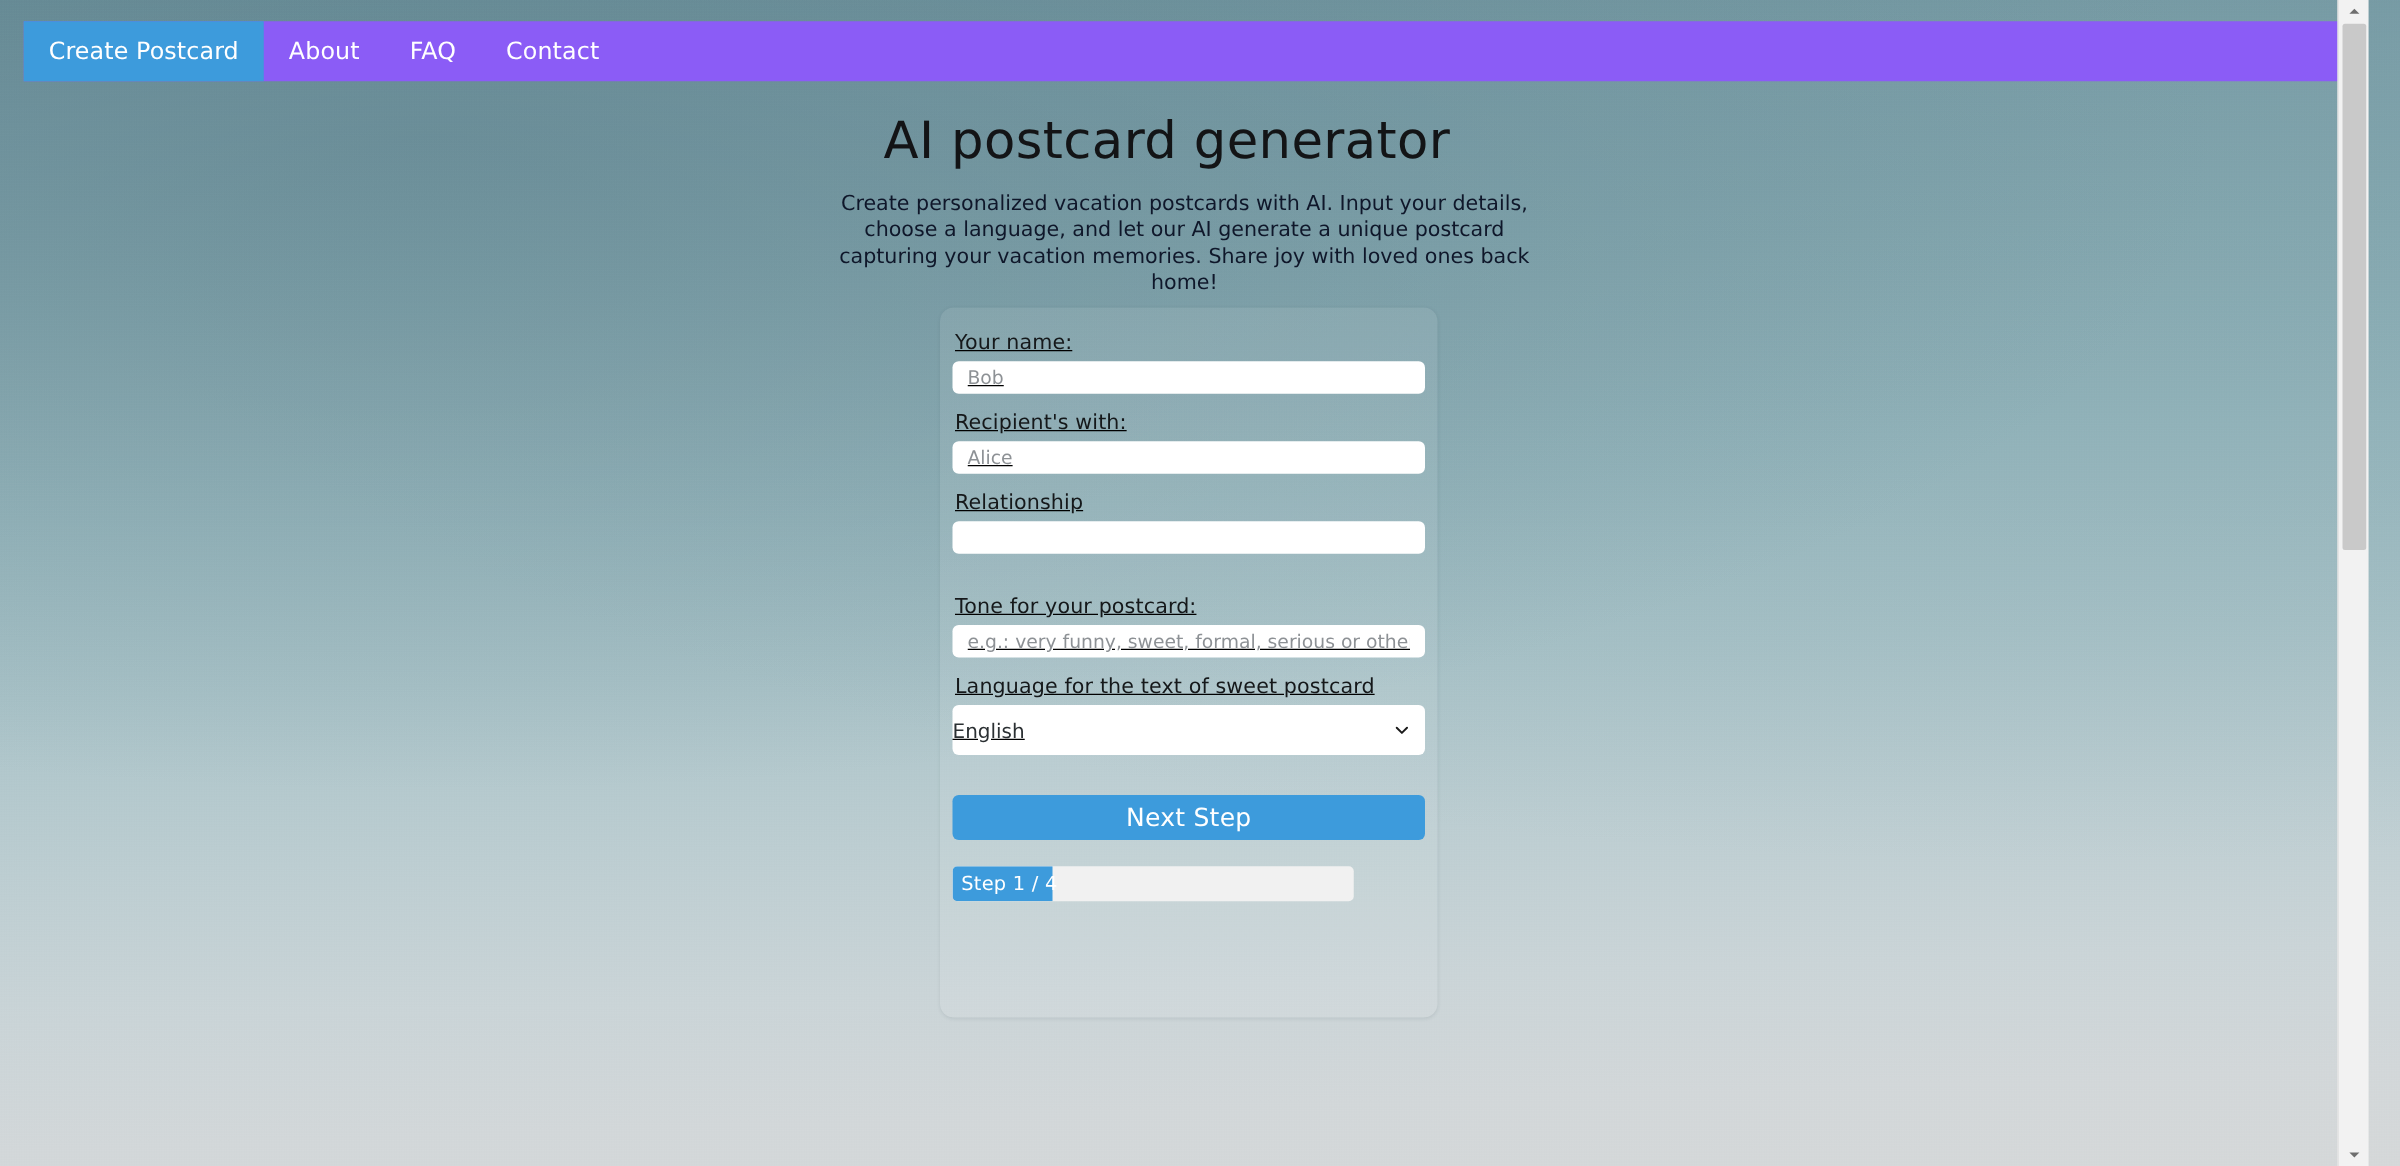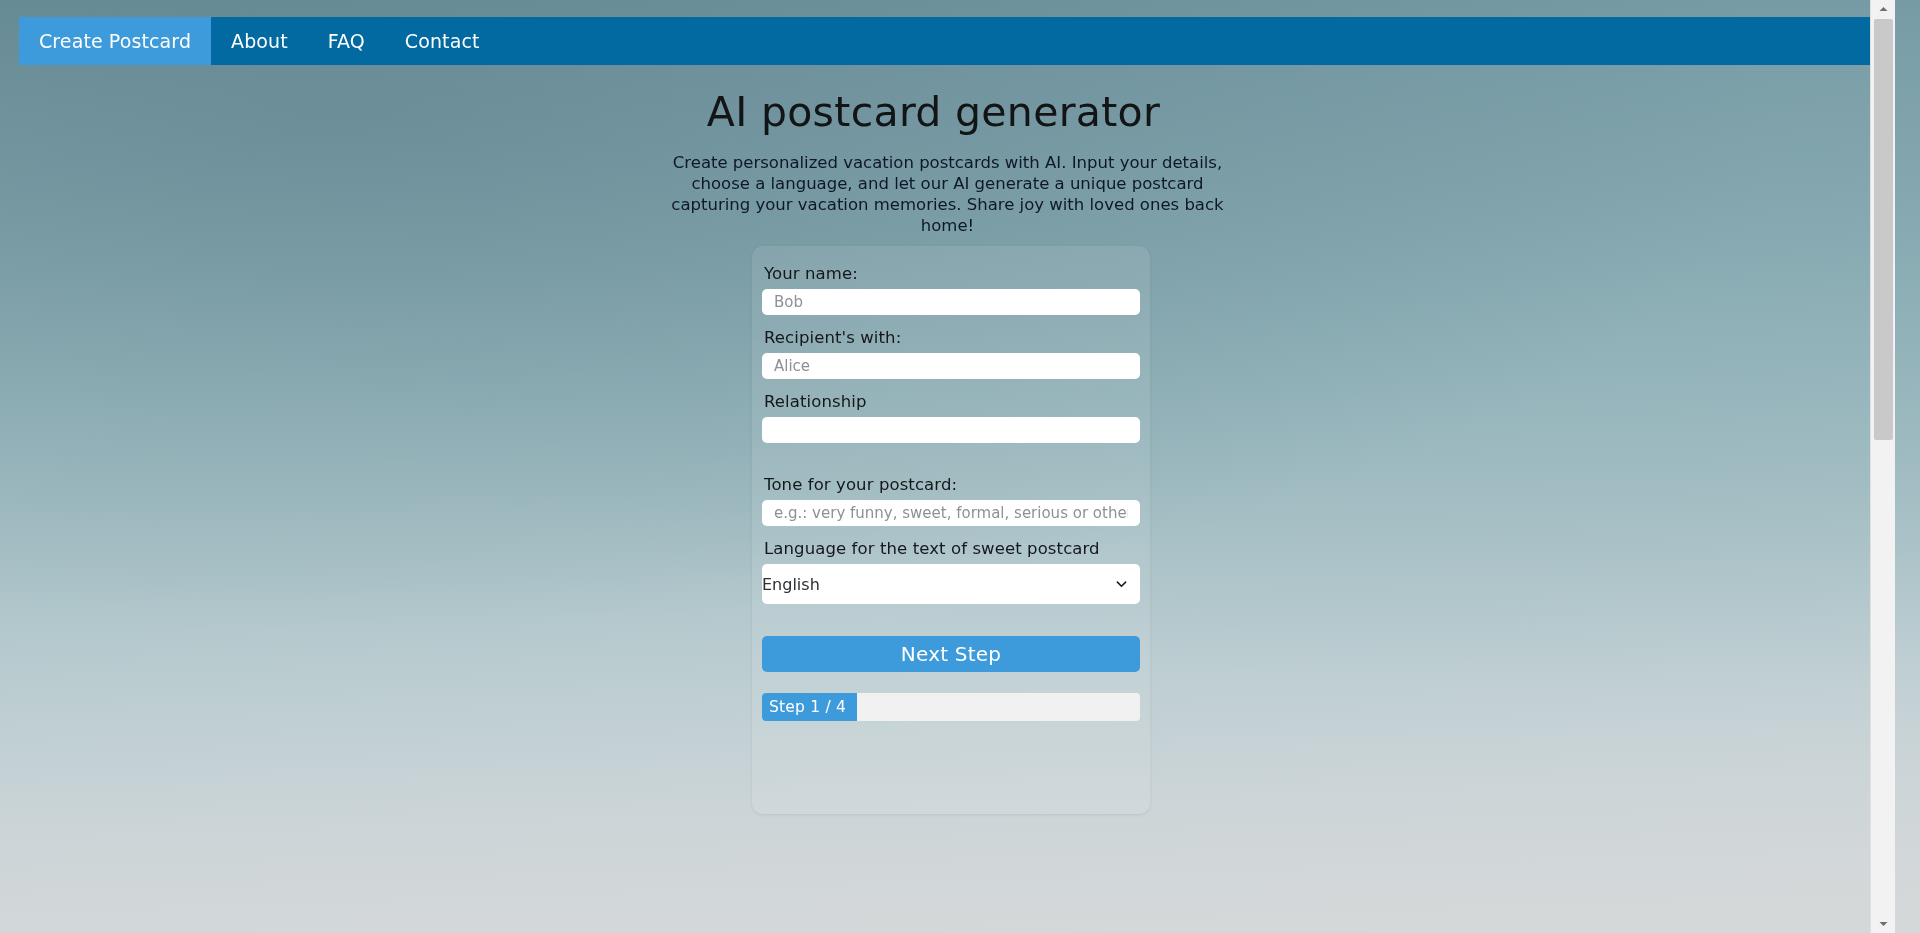--- a/index.html
+++ b/index.html
@@ -50,21 +50,21 @@
     overflow: hidden;
   }
 
   
   .navbar {
     position: absolute;
     left: 19px;
     top: 17px;
     width: 1852px;
     height: 48px;
-    background: #0369a1;
+    background: #8b5cf6;
     display: flex;
     align-items: stretch;
   }
 
   .nav-item {
     display: flex;
     align-items: center;
     height: 100%;
     padding: 0 20px;
     color: #ffffff;
@@ -138,21 +138,21 @@
     border: none;
     border-radius: 5px;
     padding: 0 12px;
     font-family: "DejaVu Sans", "Liberation Sans", sans-serif;
     font-size: 15px;
     color: #2c3134;
     outline: none;
   }
   .text-input::placeholder { color: #8d9195; opacity: 1; }
 
-  .field { margin-bottom: 13px; }
+  .field { margin-bottom: 13px; text-decoration: underline; }
   .field.gap-after { margin-bottom: 32px; }
 
   
   .select-wrap { position: relative; width: 378px; }
   .select-box {
     display: flex;
     align-items: center;
     width: 378px;
     height: 40px;
     background: #ffffff;
@@ -185,21 +185,21 @@
     color: #ffffff;
     font-family: "DejaVu Sans", "Liberation Sans", sans-serif;
     font-size: 20px;
     letter-spacing: .2px;
     cursor: pointer;
   }
 
   
   .progress-track {
     position: relative;
-    width: 378px;
+    width: 321px;
     height: 28px;
     margin-top: 21px;
     background: #f1f1f1;
     border-radius: 4px;
     overflow: hidden;
   }
   .progress-fill {
     position: absolute;
     left: 0; top: 0;
     height: 28px;

